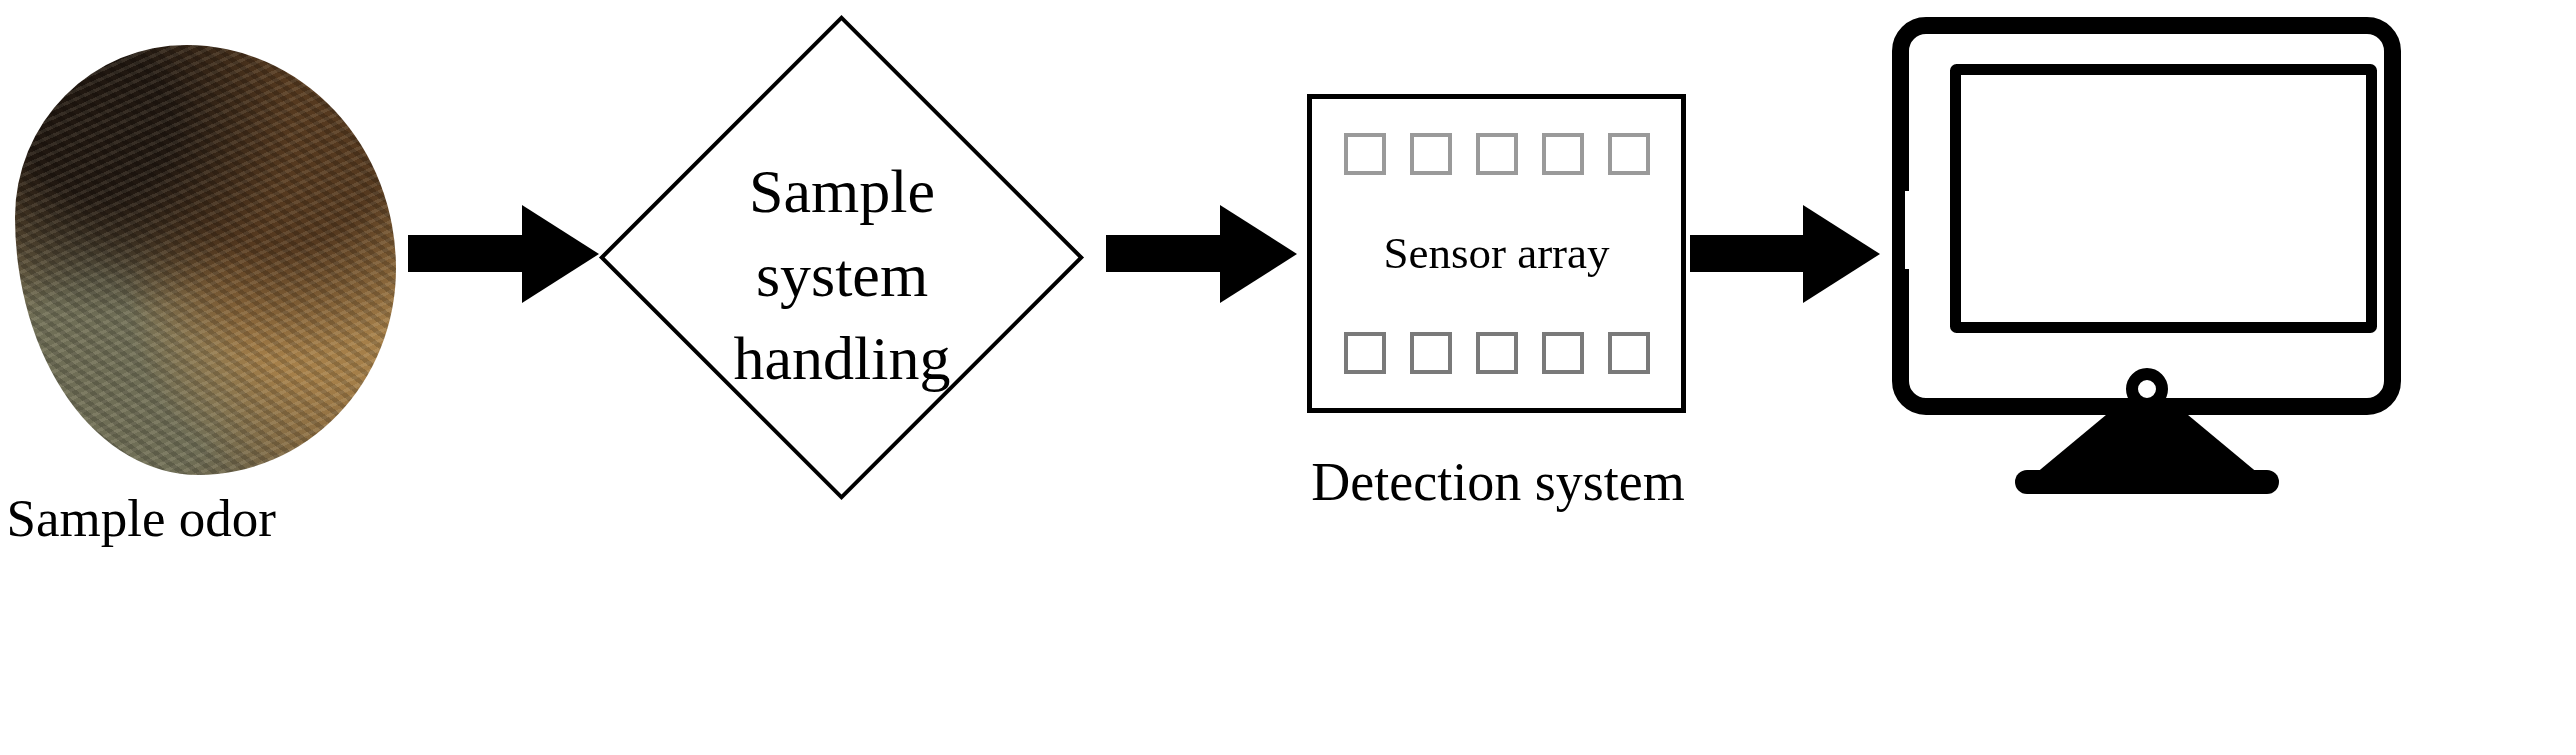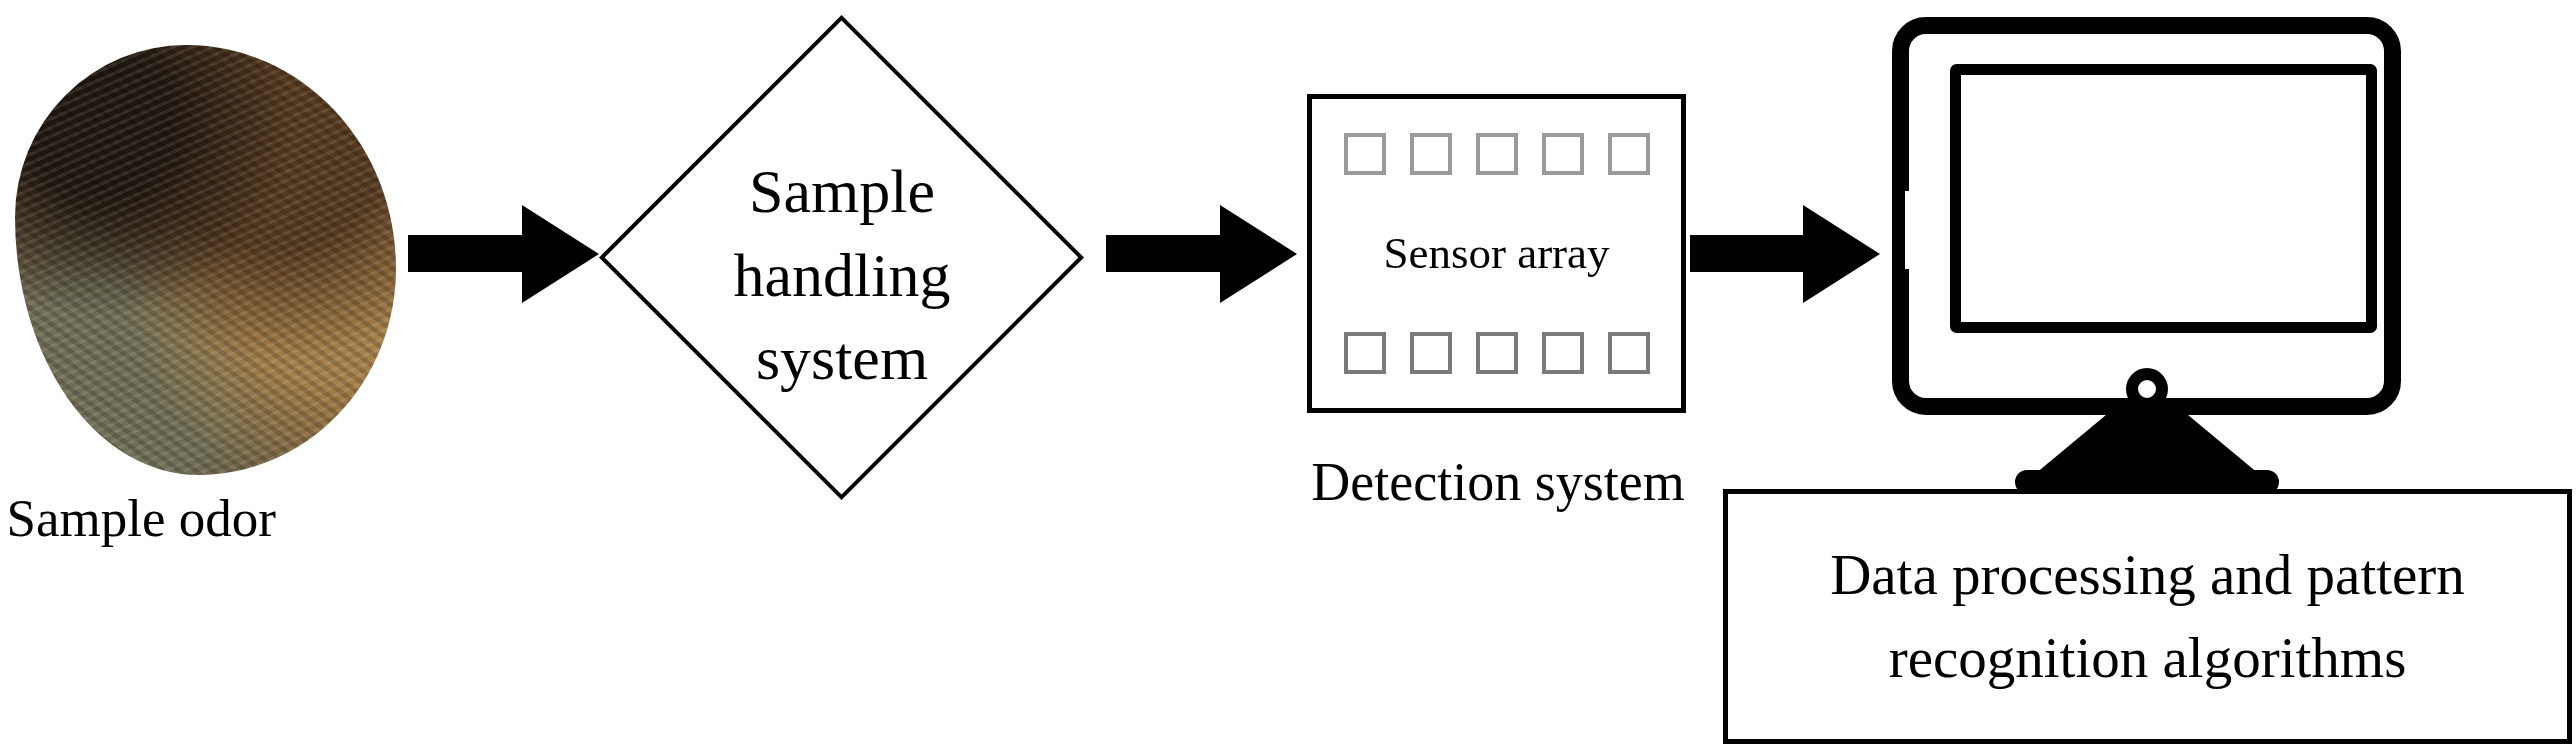--- a/index.html
+++ b/index.html
@@ -116,22 +116,22 @@
   <div class="sample-label">Sample odor</div>
 
   <div class="arrow arrow1">
     <div class="arrow-shaft"></div>
     <div class="arrow-head"></div>
   </div>
 
   <div class="diamond-shape"></div>
   <div class="diamond-text">
     <span>Sample</span>
+    <span>system</span>
     <span>handling</span>
-    <span>system</span>
   </div>
 
   <div class="arrow arrow2">
     <div class="arrow-shaft"></div>
     <div class="arrow-head"></div>
   </div>
 
   <div class="detection-box">
     <div class="sensor-row top">
         <div class="sensor-square"></div>
@@ -159,19 +159,15 @@
   <div class="monitor">
     <div class="monitor-outer">
       <div class="monitor-notch"></div>
       <div class="monitor-screen"></div>
       <div class="monitor-button"></div>
     </div>
     <div class="monitor-neck"></div>
     <div class="monitor-base"></div>
   </div>
 
-  <div class="processing-box">
-    <span>Data processing and pattern</span>
-    <span>recognition algorithms</span>
-  </div>
 
 </div>
 
 
 </body></html>

